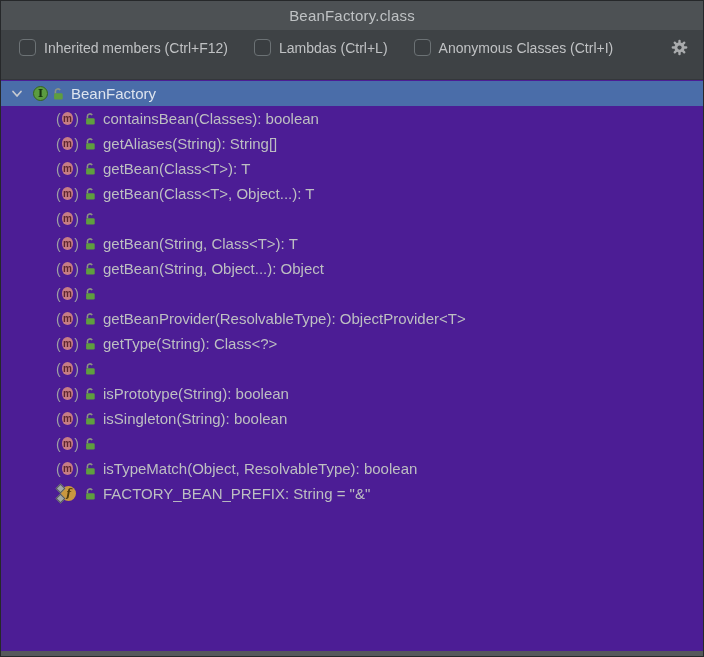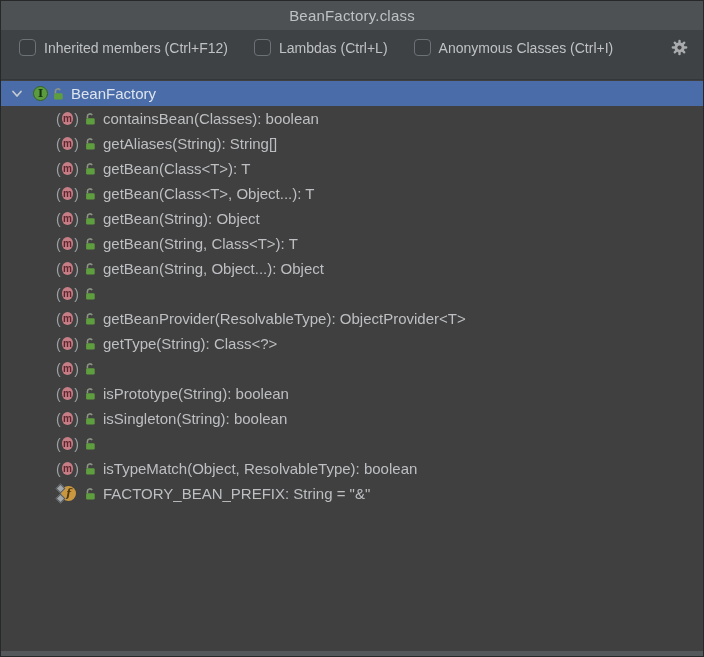--- a/index.html
+++ b/index.html
@@ -8,21 +8,21 @@
     background:#2b2d2f;
     font-family:"Liberation Sans", sans-serif;
     cursor:default;
     -webkit-font-smoothing:antialiased;
     overflow:hidden;
   }
   .window {
     box-sizing:border-box;
     width:704px; height:657px;
     border:1px solid #26282a;
-    background:#404040;
+    background:#4c1d95;
     display:flex; flex-direction:column;
   }
   
   .titlebar {
     flex:0 0 29px;
     background:#4d5154;
     display:flex; align-items:center; justify-content:center;
   }
   .titlebar .title {
     color:#bfc2c4; font-size:15px; letter-spacing:.2px;
@@ -221,21 +221,20 @@
         <span class="micon">
           <span class="paren">(</span>
           <span class="mcircle">m</span>
           <span class="paren">)</span>
         </span>
 
         <svg class="lock" viewBox="0 0 13 14">
           <path d="M3.4 6.4 V4.4 a2.6 2.6 0 0 1 4.8 -1.3" fill="none" stroke="#8b9384" stroke-width="1.6"></path>
           <rect x="2.1" y="6.2" width="8.6" height="6.4" rx="1.3" fill="#5f9e3f"></rect>
         </svg>
-        <span class="label">getBean(String): Object</span>
       </div>
       <div class="row member-row">
         <span class="micon">
           <span class="paren">(</span>
           <span class="mcircle">m</span>
           <span class="paren">)</span>
         </span>
 
         <svg class="lock" viewBox="0 0 13 14">
           <path d="M3.4 6.4 V4.4 a2.6 2.6 0 0 1 4.8 -1.3" fill="none" stroke="#8b9384" stroke-width="1.6"></path>

